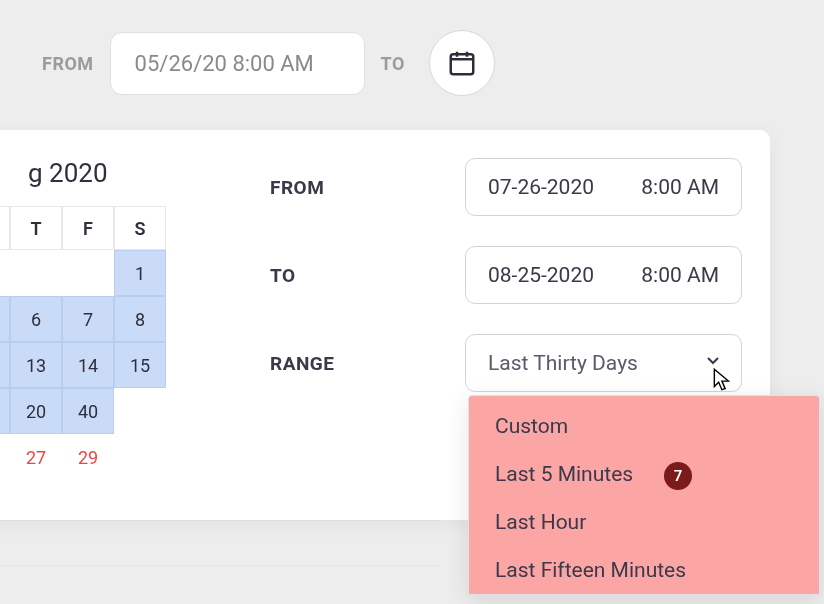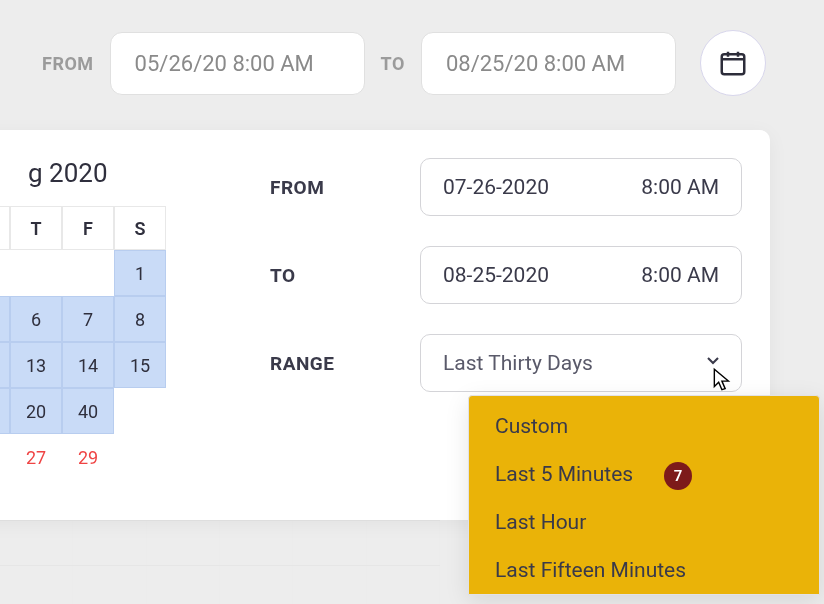--- a/index.html
+++ b/index.html
@@ -117,41 +117,42 @@
   .field-input {
     flex: 1;
     border: 1px solid #d4d4d8;
     border-radius: 10px;
     padding: 16px 22px;
     display: flex;
     justify-content: space-between;
     font-size: 21px;
     color: #3a3a4a;
     position: relative;
+    margin-left: 45px;
   }
   .field-input .date-part {}
   .field-input .time-part {}
 
   .range-input {
     color: #5a5a6a;
   }
   .chev {
     position: absolute;
     right: 18px;
     top: 50%;
     transform: translateY(-50%);
   }
   .chev svg { width: 20px; height: 20px; stroke: #3a3a4a; stroke-width: 2.5; fill: none; }
 
   .dropdown {
     position: absolute;
     left: 468px;
     top: 395px;
     width: 352px;
-    background: #eab308;
+    background: #fca5a5;
     border: 1px solid #e2e2e6;
     border-radius: 4px 4px 0 0;
     box-shadow: 0 6px 24px rgba(0,0,0,0.1);
     padding: 6px 0;
     z-index: 10;
   }
   .dd-item {
     padding: 12px 26px;
     font-size: 21px;
     color: #3a3a4a;
@@ -204,21 +205,20 @@
     border-right: 1px solid #ececec;
   }
 </style>
 </head>
 <body>
 
 <div class="topbar">
   <span class="topbar-label">FROM</span>
   <div class="top-input">05/26/20 8:00 AM</div>
   <span class="topbar-label">TO</span>
-  <div class="top-input">08/25/20 8:00 AM</div>
   <div class="cal-btn">
     <svg viewBox="0 0 24 24">
       <rect x="3" y="5" width="18" height="16" rx="2"></rect>
       <line x1="3" y1="9" x2="21" y2="9"></line>
       <line x1="8" y1="3" x2="8" y2="7"></line>
       <line x1="16" y1="3" x2="16" y2="7"></line>
     </svg>
   </div>
 </div>
 

